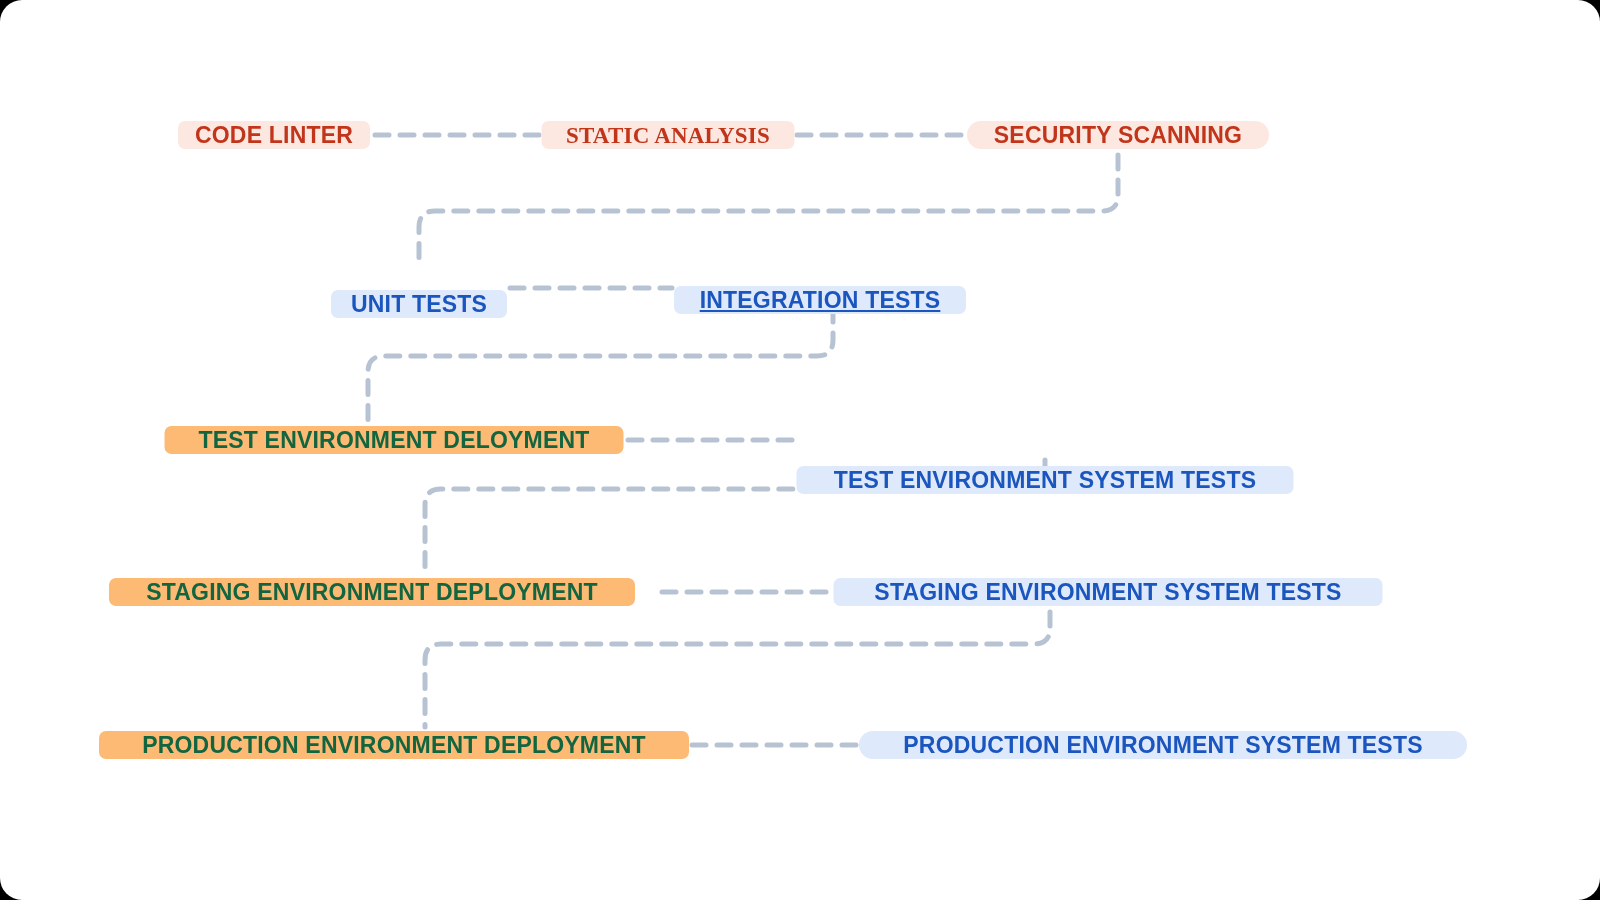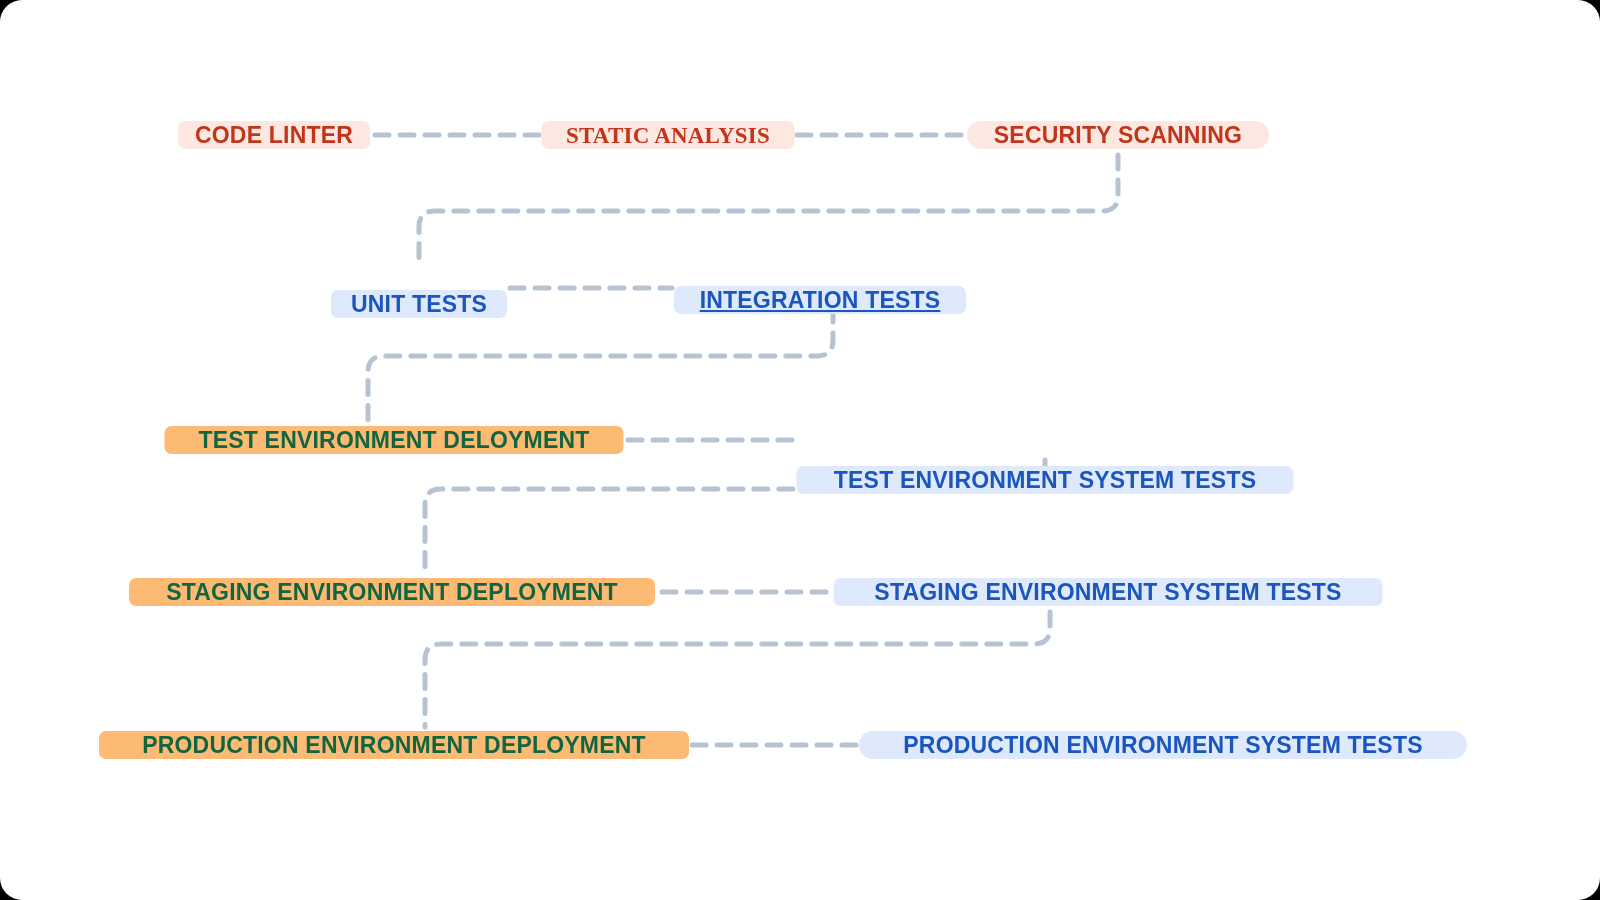--- a/index.html
+++ b/index.html
@@ -76,18 +76,18 @@
       <path d="M 692 745 L 857 745" fill="none" stroke="#B7C3D2" stroke-width="5" stroke-dasharray="14 11" stroke-linecap="round" stroke-linejoin="round"></path>
     </svg>
   <div id="nodes">
       <div class="node build" style="left: 274px; top: 135px; width: 192px;">CODE LINTER</div>
       <div class="node build" style="left: 668px; top: 135px; width: 253px; font-family: Liberation Serif, serif;">STATIC ANALYSIS</div>
       <div class="node build" style="left: 1118px; top: 135px; width: 302px; border-radius: 15px;">SECURITY SCANNING</div>
       <div class="node test" style="left: 419px; top: 304px; width: 176px;">UNIT TESTS</div>
       <div class="node test" style="left: 820px; top: 300px; width: 292px; text-decoration: underline;">INTEGRATION TESTS</div>
       <div class="node deploy" style="left: 394px; top: 440px; width: 459px;">TEST ENVIRONMENT DELOYMENT</div>
       <div class="node test" style="left: 1045px; top: 440px; width: 497px; margin-top: 40px;">TEST ENVIRONMENT SYSTEM TESTS</div>
-      <div class="node deploy" style="left: 392px; top: 592px; width: 526px;">STAGING ENVIRONMENT DEPLOYMENT</div>
+      <div class="node deploy" style="left: 372px; top: 592px; width: 526px;">STAGING ENVIRONMENT DEPLOYMENT</div>
       <div class="node test" style="left: 1108px; top: 592px; width: 549px;">STAGING ENVIRONMENT SYSTEM TESTS</div>
       <div class="node deploy" style="left: 394px; top: 745px; width: 590px;">PRODUCTION ENVIRONMENT DEPLOYMENT</div>
       <div class="node test" style="left: 1163px; top: 745px; width: 608px; border-radius: 17px;">PRODUCTION ENVIRONMENT SYSTEM TESTS</div>
     </div>
 </div>
 
 </body></html>

